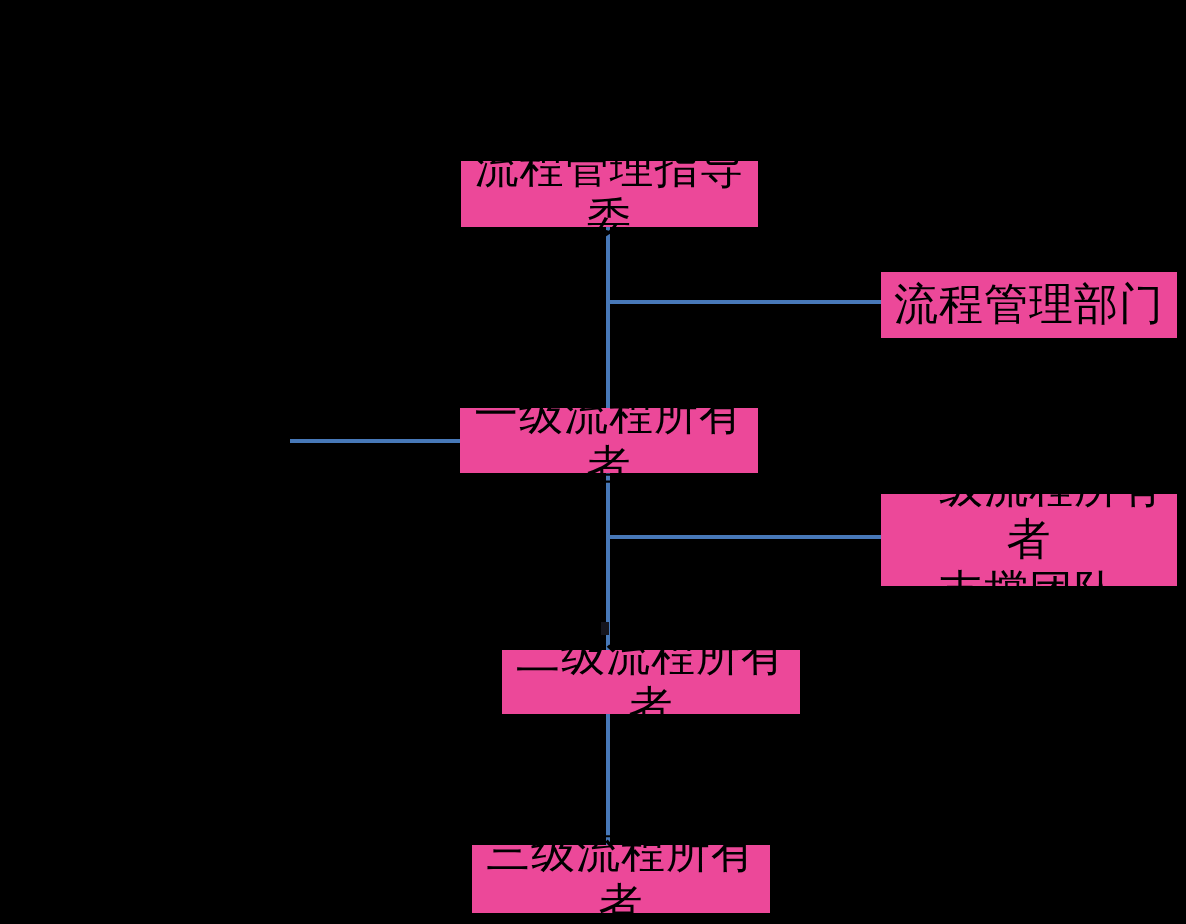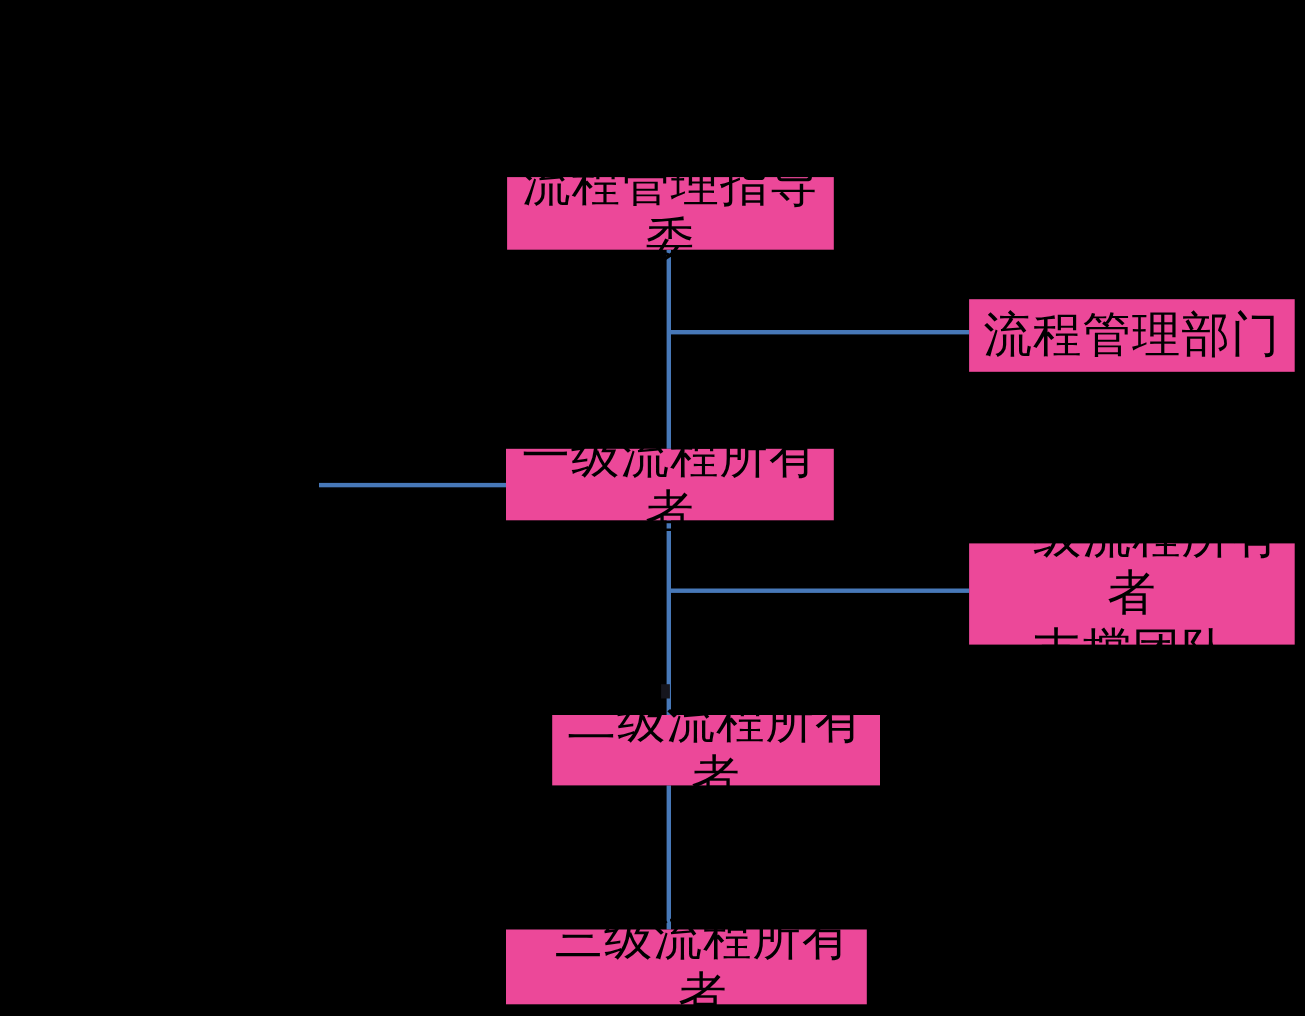--- a/index.html
+++ b/index.html
@@ -32,21 +32,21 @@
     position: absolute;
     background: #4778B8;
   }
   
   .n-steering   { left: 461px; top: 161px; width: 297px; height: 66px; }
   .n-mgmt-dept  { left: 881px; top: 272px; width: 296px; height: 66px; }
   .n-functional { left: 0px;   top: 408px; width: 295px; height: 65px; }
   .n-owner-l1   { left: 460px; top: 408px; width: 298px; height: 65px; }
   .n-support    { left: 881px; top: 494px; width: 296px; height: 92px; }
   .n-owner-l2   { left: 460px; top: 650px; width: 298px; height: 64px; margin-left: 42px; }
-  .n-owner-l3   { left: 460px; top: 845px; width: 298px; height: 68px; padding-left: 30px; }
+  .n-owner-l3   { left: 472px; top: 845px; width: 298px; height: 68px; }
   
   .e-v-steering-l1 { left: 606px; top: 227px; width: 4px;   height: 181px; }
   .e-h-mgmt        { left: 608px; top: 300px; width: 273px; height: 4px; }
   .e-h-functional  { left: 290px; top: 439px; width: 170px; height: 4px; }
   .e-v-l1-l2       { left: 606px; top: 473px; width: 4px;   height: 177px; }
   .e-h-support     { left: 608px; top: 535px; width: 273px; height: 4px; }
   .e-v-l2-l3       { left: 606px; top: 714px; width: 4px;   height: 131px; }
   
   .notch {
     position: absolute;

